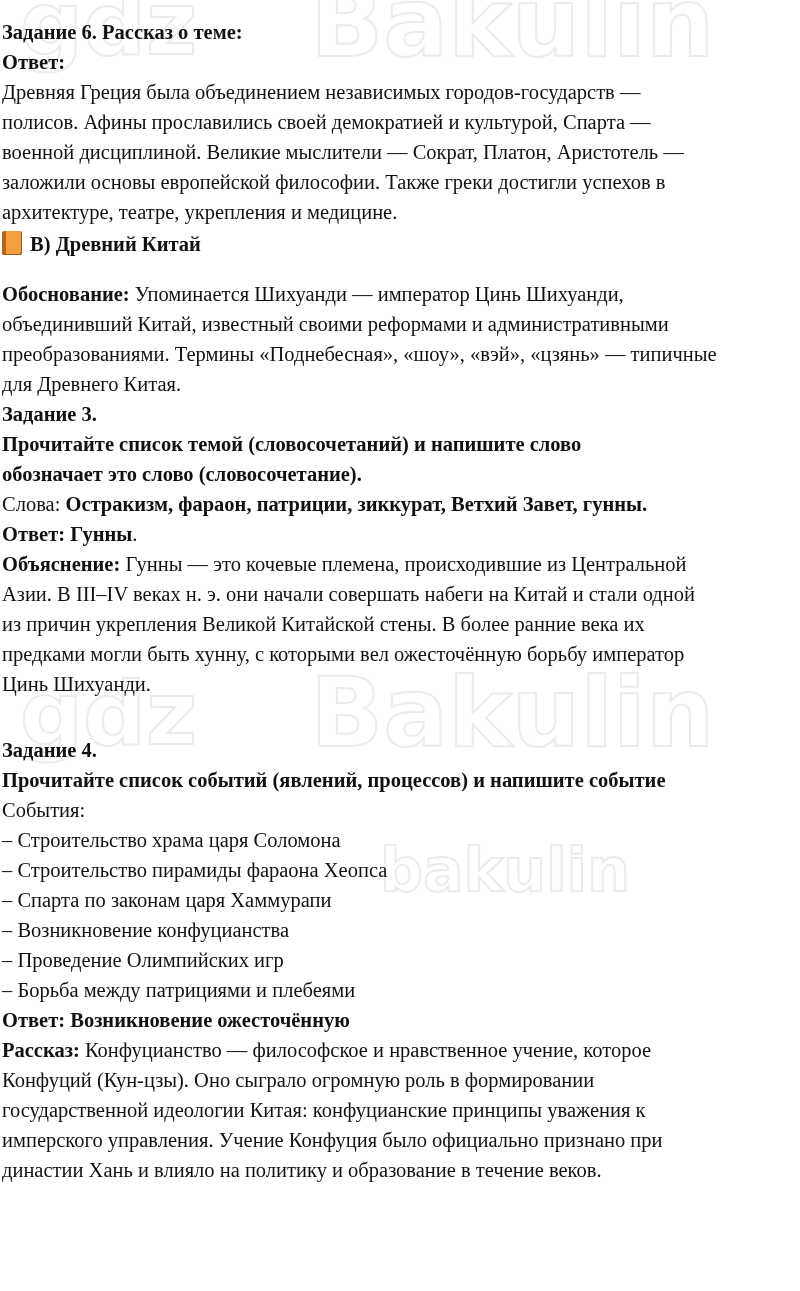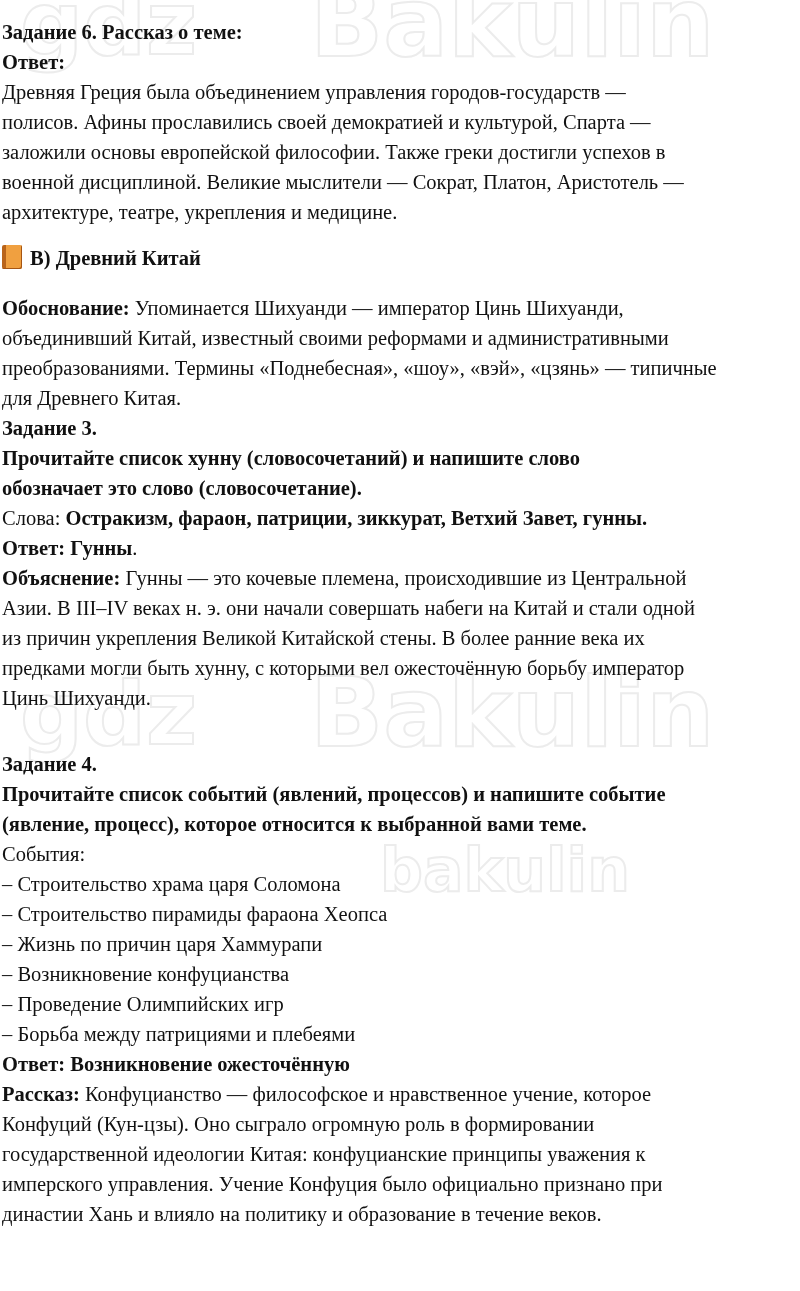--- a/index.html
+++ b/index.html
@@ -36,43 +36,43 @@
 <div class="watermark" style="left:380px;top:840px;font-size:60px;">bakulin</div>
 <div class="watermark" style="left:20px;top:670px;font-size:88px;">gdz</div>
 <div class="watermark" style="left:310px;top:665px;font-size:96px;">Bakulin</div>
 
 <div class="page">
 
   <section>
     <p class="b">Задание 6. Рассказ о теме:</p>
     <p class="b">Ответ:</p>
     <p>
-      <span class="line">Древняя Греция была объединением управления городов-государств —</span>
+      <span class="line">Древняя Греция была объединением независимых городов-государств —</span>
       <span class="line">полисов. Афины прославились своей демократией и культурой, Спарта —</span>
+      <span class="line">военной дисциплиной. Великие мыслители — Сократ, Платон, Аристотель —</span>
       <span class="line">заложили основы европейской философии. Также греки достигли успехов в</span>
-      <span class="line">военной дисциплиной. Великие мыслители — Сократ, Платон, Аристотель —</span>
       <span class="line">архитектуре, театре, укрепления и медицине.</span>
     </p>
   </section>
 
-  <p class="b" style="margin-top:16px;">
+  <p class="b" style="margin-top:2px;">
     <span class="book-icon"></span><span>В) Древний Китай</span>
   </p>
 
   <p style="margin-top:20px;">
     <span class="line"><span class="b">Обоснование:</span><span> Упоминается Шихуанди — император Цинь Шихуанди,</span></span>
     <span class="line">объединивший Китай, известный своими реформами и административными</span>
     <span class="line">преобразованиями. Термины «Поднебесная», «шоу», «вэй», «цзянь» — типичные</span>
     <span class="line">для Древнего Китая.</span>
   </p>
 
   <section>
     <p class="b">Задание 3.</p>
     <p class="b">
-      <span class="line">Прочитайте список хунну (словосочетаний) и напишите слово</span>
+      <span class="line">Прочитайте список темой (словосочетаний) и напишите слово</span>
       <span class="line">обозначает это слово (словосочетание).</span>
     </p>
     <p>
       <span>Слова: </span><span class="b">Остракизм, фараон, патриции, зиккурат, Ветхий Завет, гунны.</span>
     </p>
     <p>
       <span class="b">Ответ: Гунны</span><span>.</span>
     </p>
     <p>
       <span class="line"><span class="b">Объяснение:</span><span> Гунны — это кочевые племена, происходившие из Центральной</span></span>
@@ -82,27 +82,26 @@
       <span class="line">Цинь Шихуанди.</span>
     </p>
   </section>
 
   <div class="gap"></div>
 
   <section style="margin-top:6px;">
     <p class="b">Задание 4.</p>
     <p class="b">
       <span class="line">Прочитайте список событий (явлений, процессов) и напишите событие</span>
-      <span class="line">(явление, процесс), которое относится к выбранной вами теме.</span>
     </p>
     <p>События:</p>
     <div>
       <span class="line">– Строительство храма царя Соломона</span>
       <span class="line">– Строительство пирамиды фараона Хеопса</span>
-      <span class="line">– Жизнь по причин царя Хаммурапи</span>
+      <span class="line">– Спарта по законам царя Хаммурапи</span>
       <span class="line">– Возникновение конфуцианства</span>
       <span class="line">– Проведение Олимпийских игр</span>
       <span class="line">– Борьба между патрициями и плебеями</span>
     </div>
     <p class="b">Ответ: Возникновение ожесточённую</p>
     <p>
       <span class="line"><span class="b">Рассказ:</span><span> Конфуцианство — философское и нравственное учение, которое</span></span>
       <span class="line">Конфуций (Кун-цзы). Оно сыграло огромную роль в формировании</span>
       <span class="line">государственной идеологии Китая: конфуцианские принципы уважения к</span>
       <span class="line">имперского управления. Учение Конфуция было официально признано при</span>

